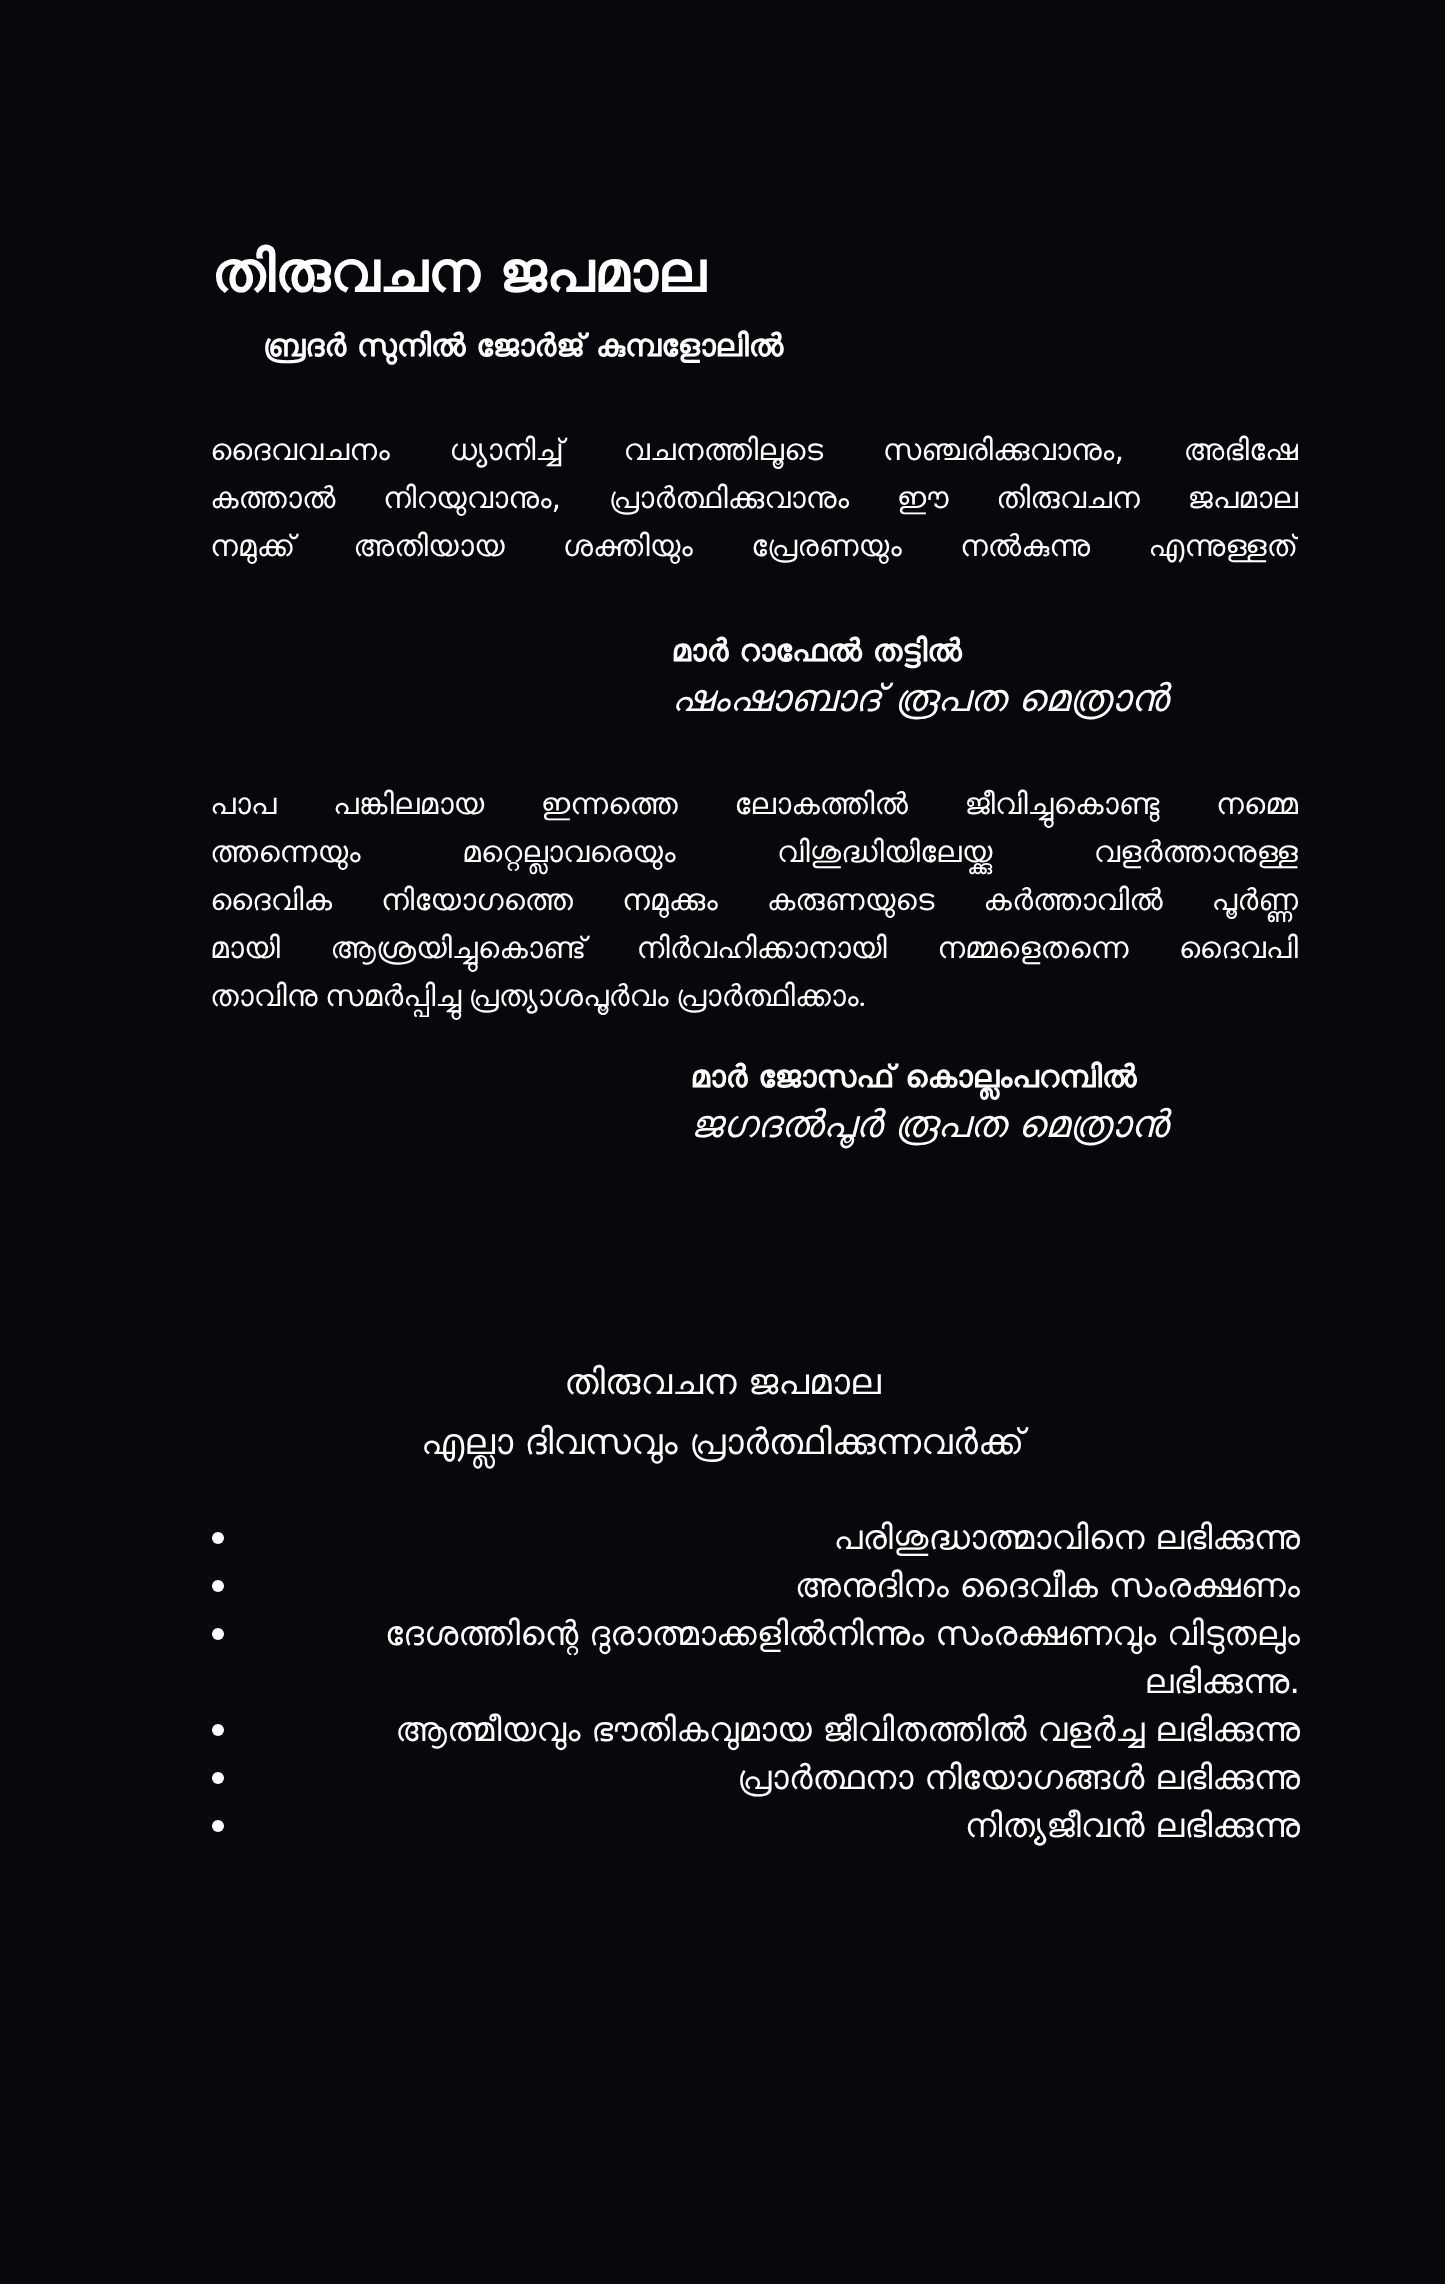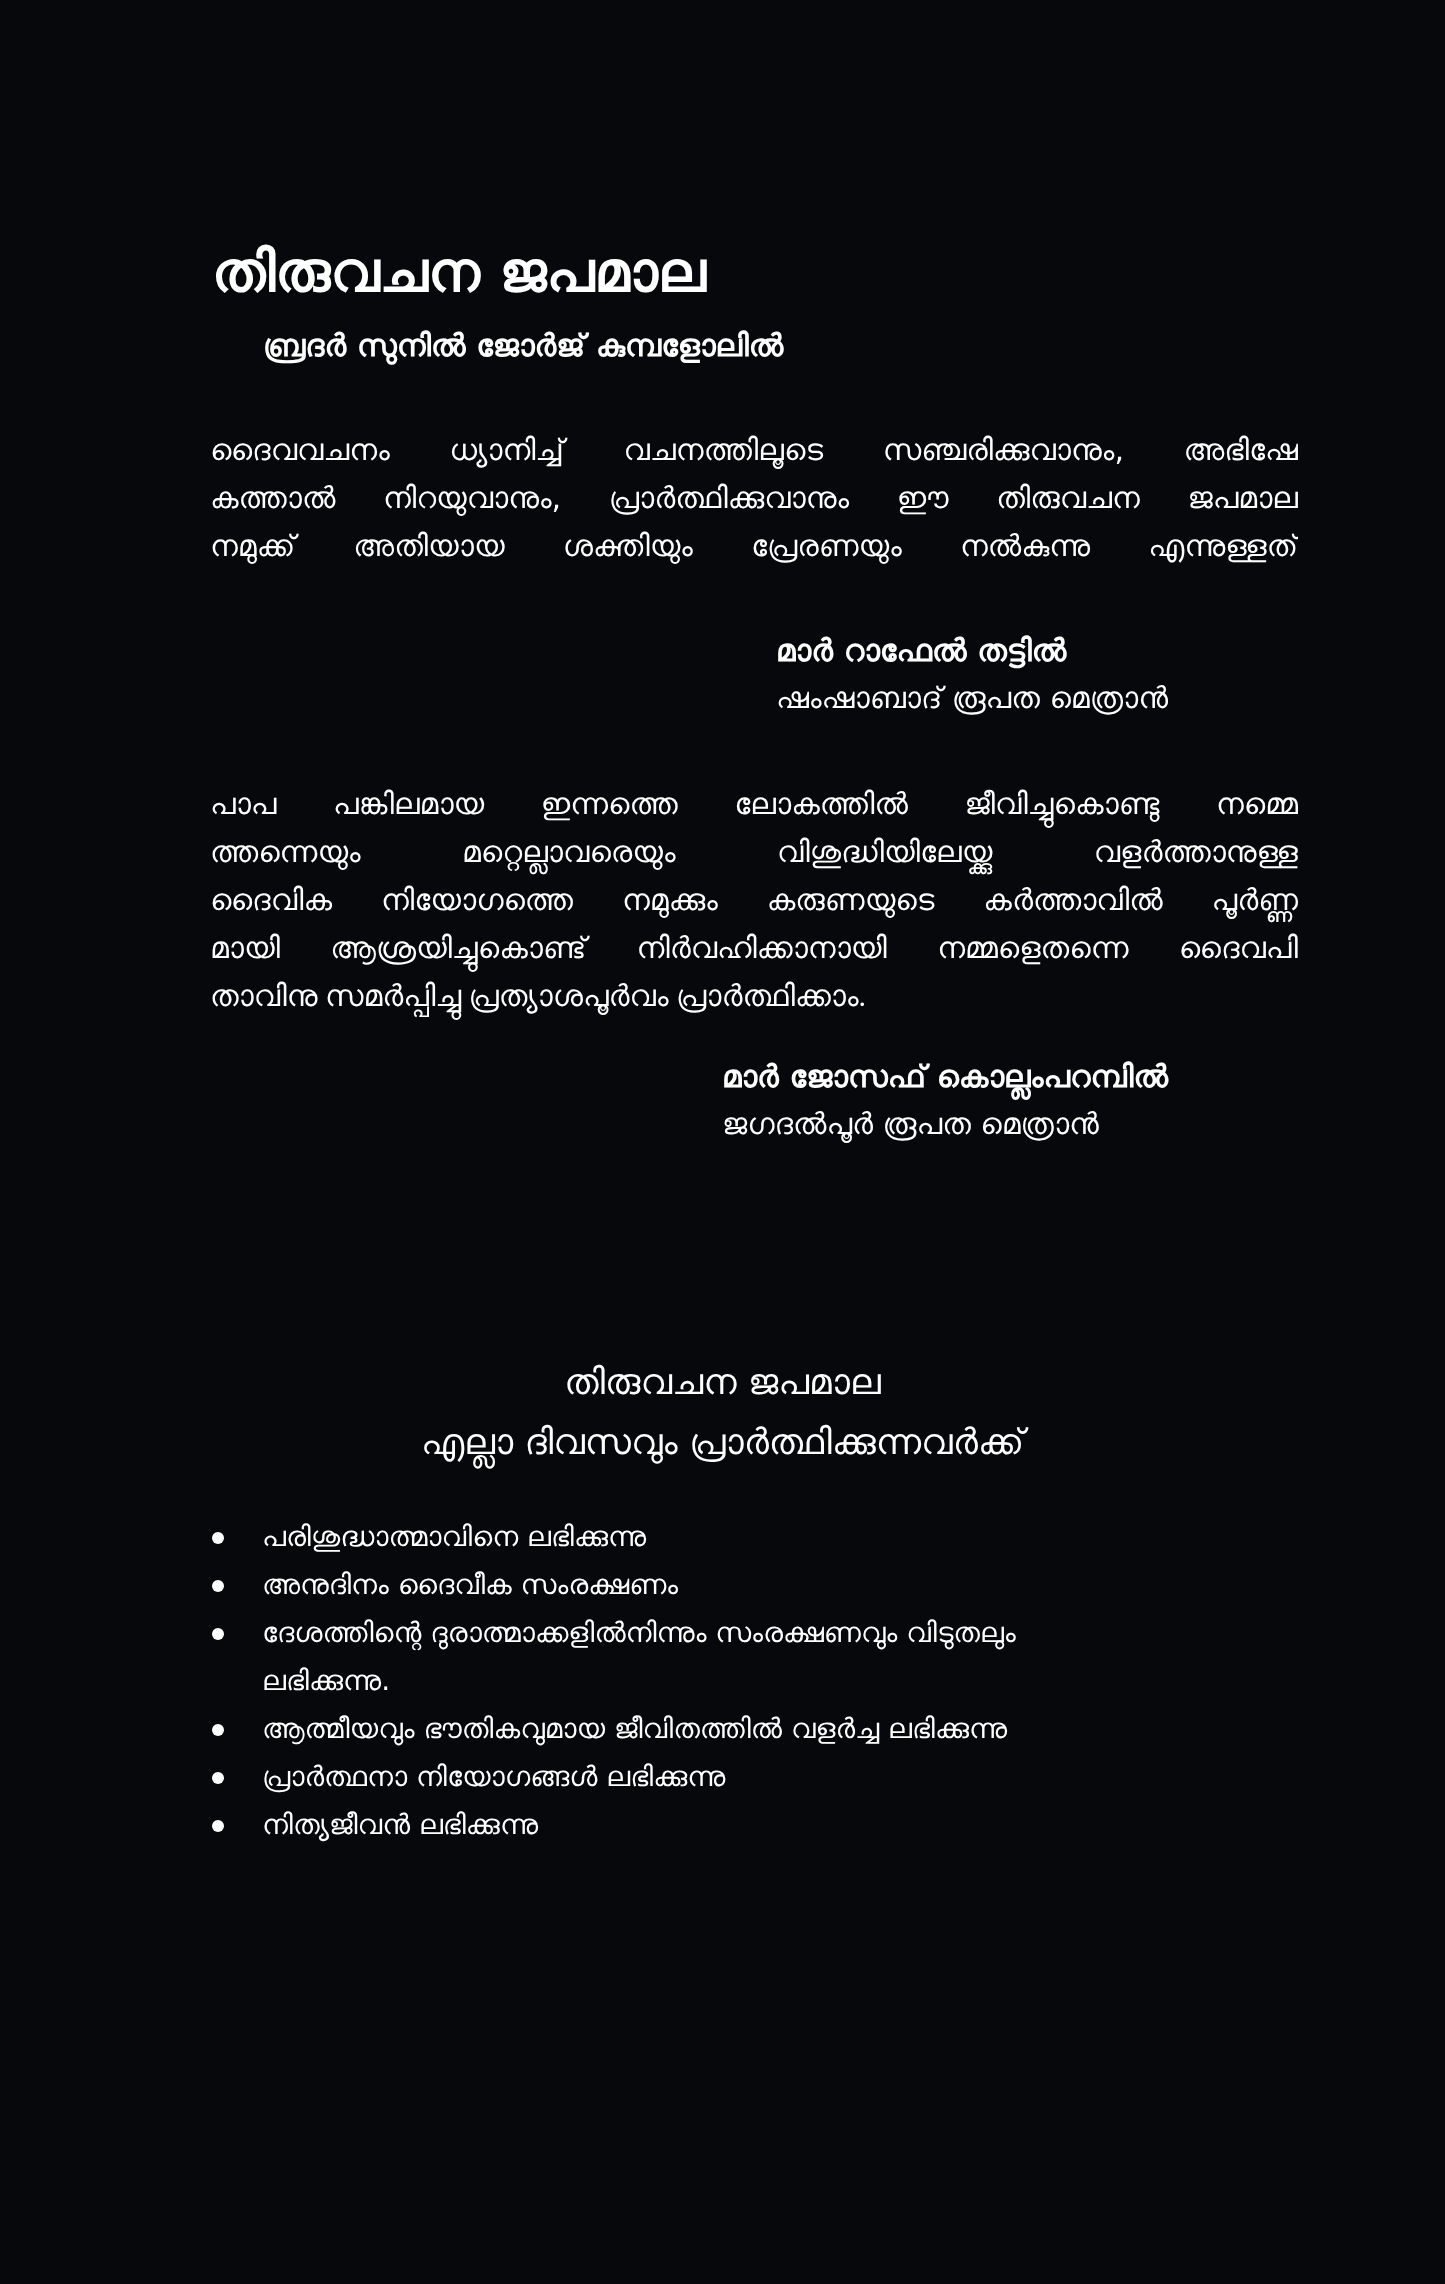--- a/index.html
+++ b/index.html
@@ -67,22 +67,23 @@
     white-space: nowrap;
   }
   .sig .name {
     display: block;
     font-size: 31px;
     font-weight: bold;
     line-height: 48px;
   }
   .sig .role {
     display: block;
-    font-size: 30px;
-    line-height: 48px;
+    font-size: 38px;
+    line-height: 48px;
+    font-style: italic;
   }
   .sig1 { top: 626px; }
   .sig2 { top: 1052px; }
   .center-heading {
     position: absolute;
     left: 0;
     width: 1445px;
     top: 1352px;
     text-align: center;
   }
@@ -97,22 +98,23 @@
     left: 210px;
     top: 1513px;
     width: 1090px;
     margin: 0;
     padding: 0;
     list-style: none;
   }
   .benefits li {
     position: relative;
     padding-left: 52px;
-    font-size: 28px;
-    line-height: 48px;
+    font-size: 34px;
+    line-height: 48px;
+    text-align: right;
   }
   .benefits li .bullet {
     position: absolute;
     left: 2px;
     top: 19px;
     width: 12px;
     height: 12px;
     border-radius: 50%;
     background: #ffffff;
   }

